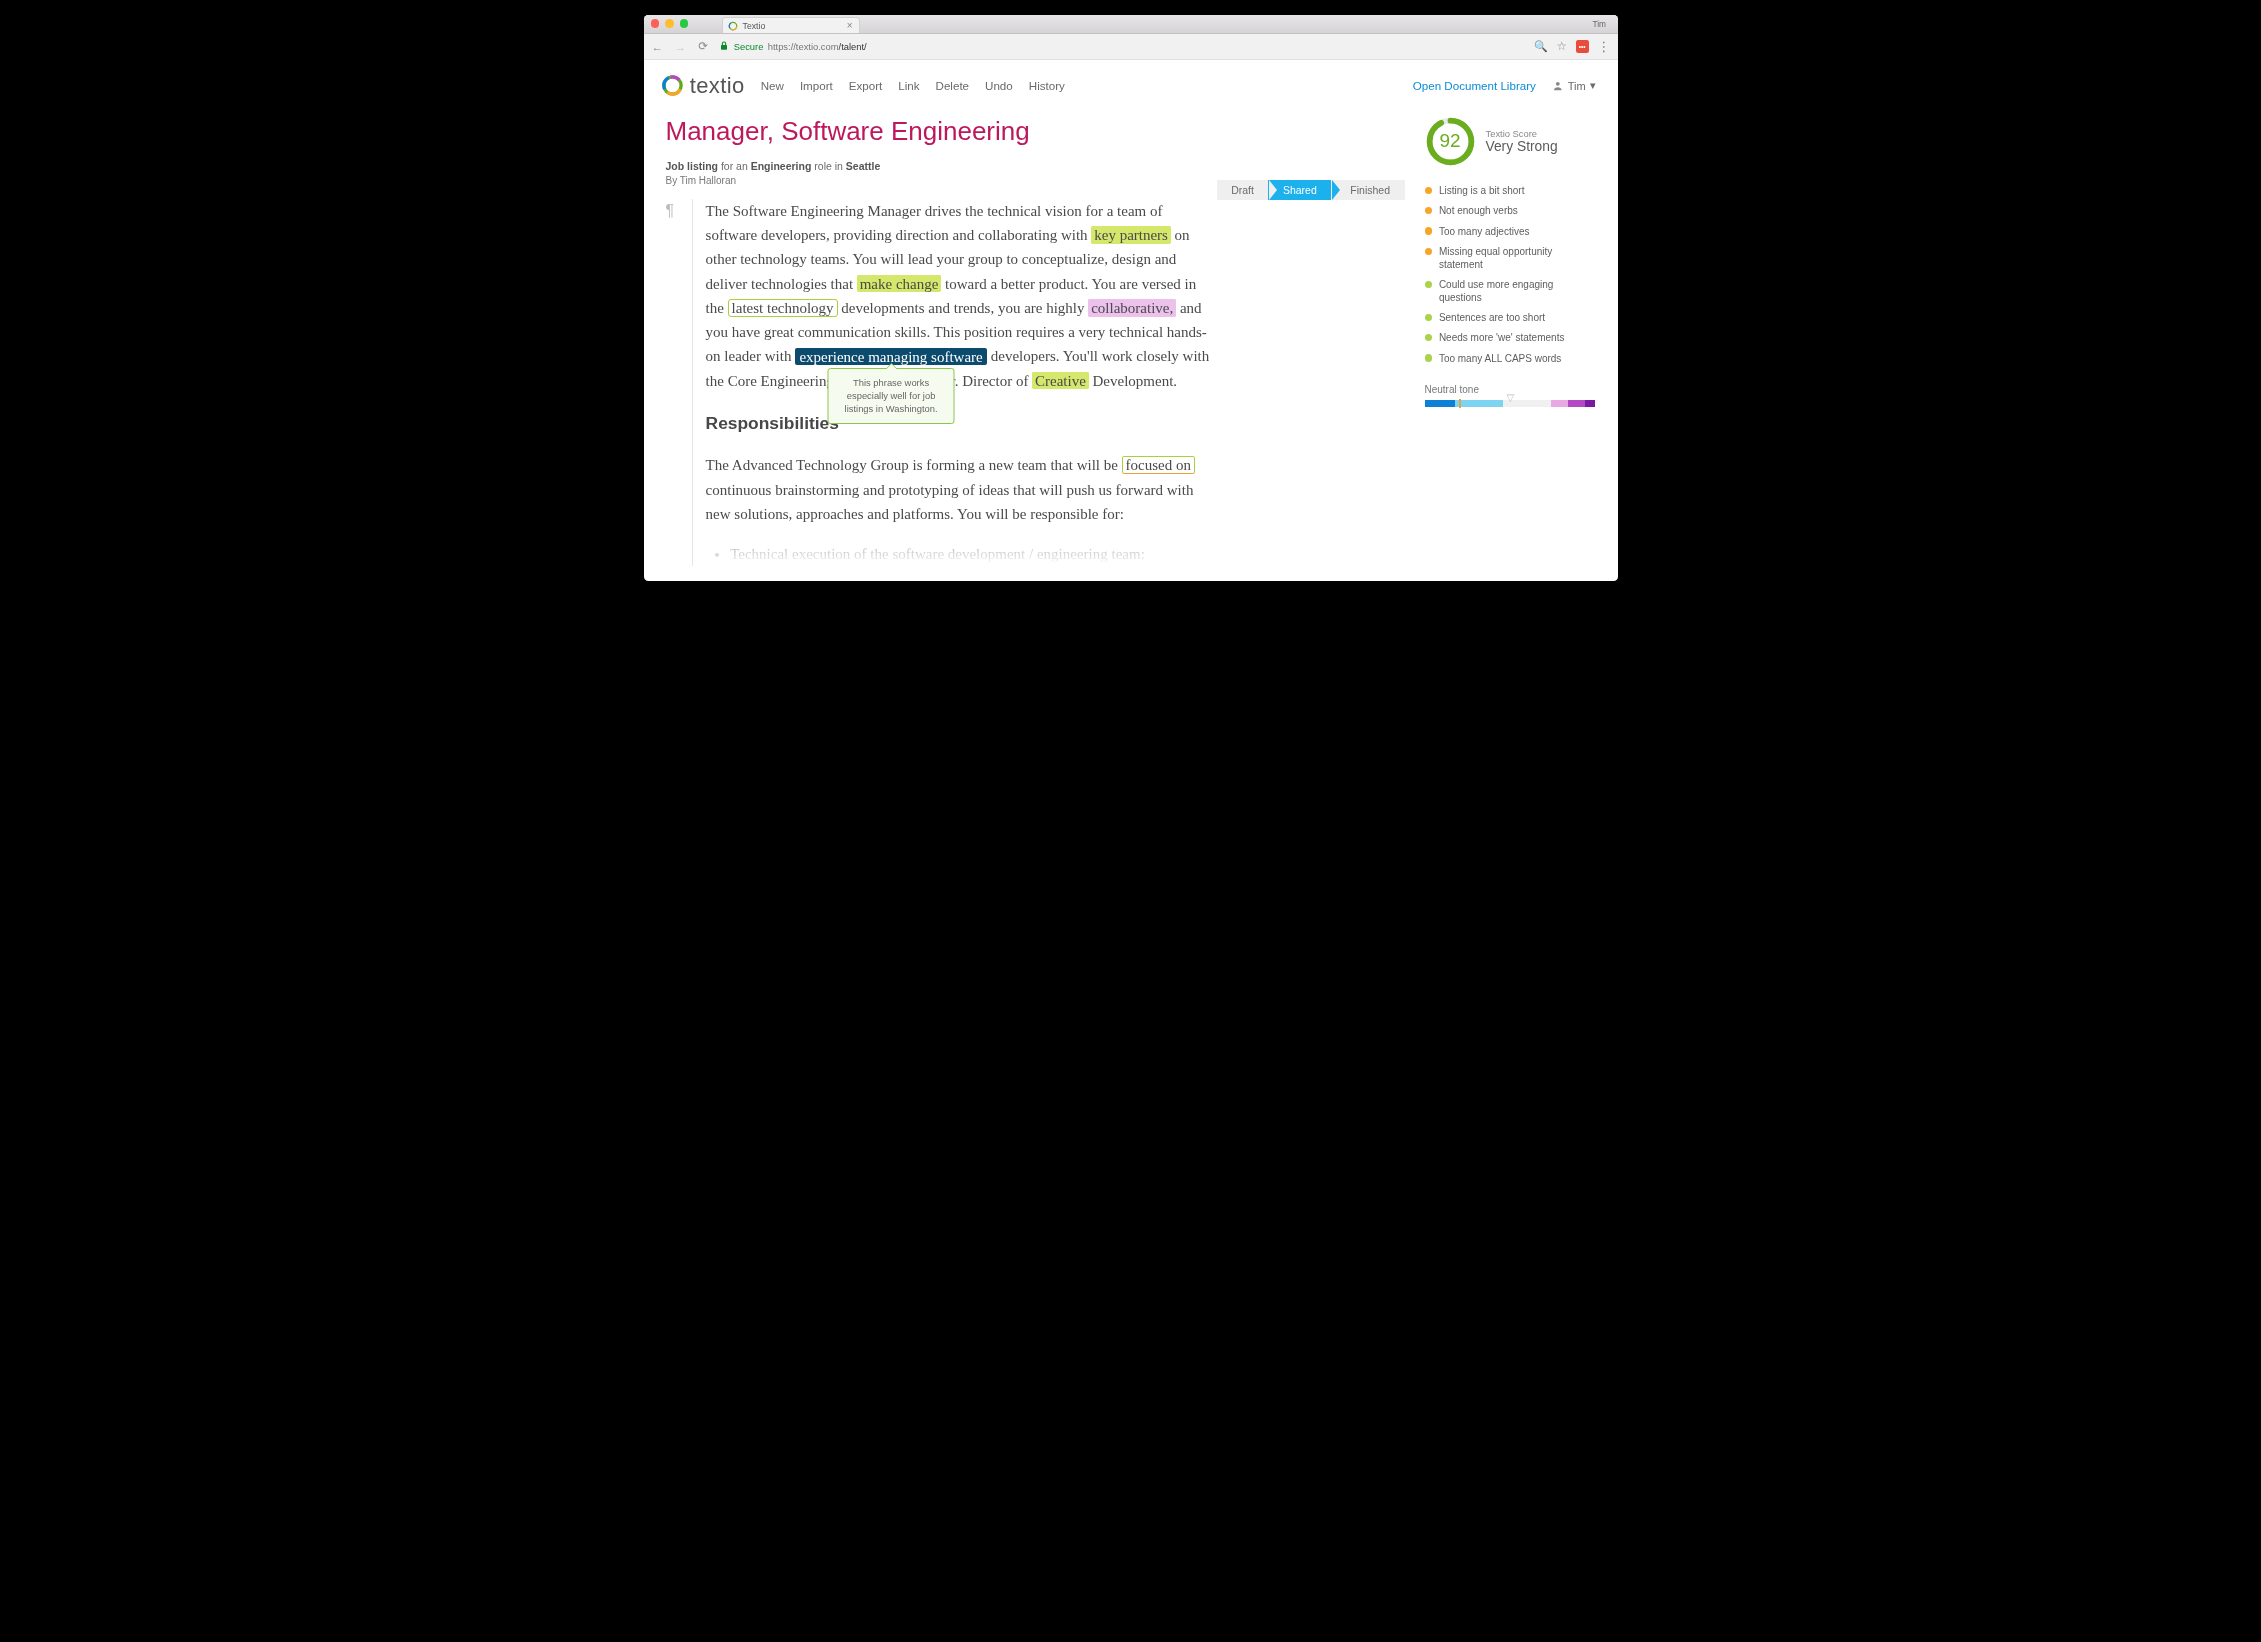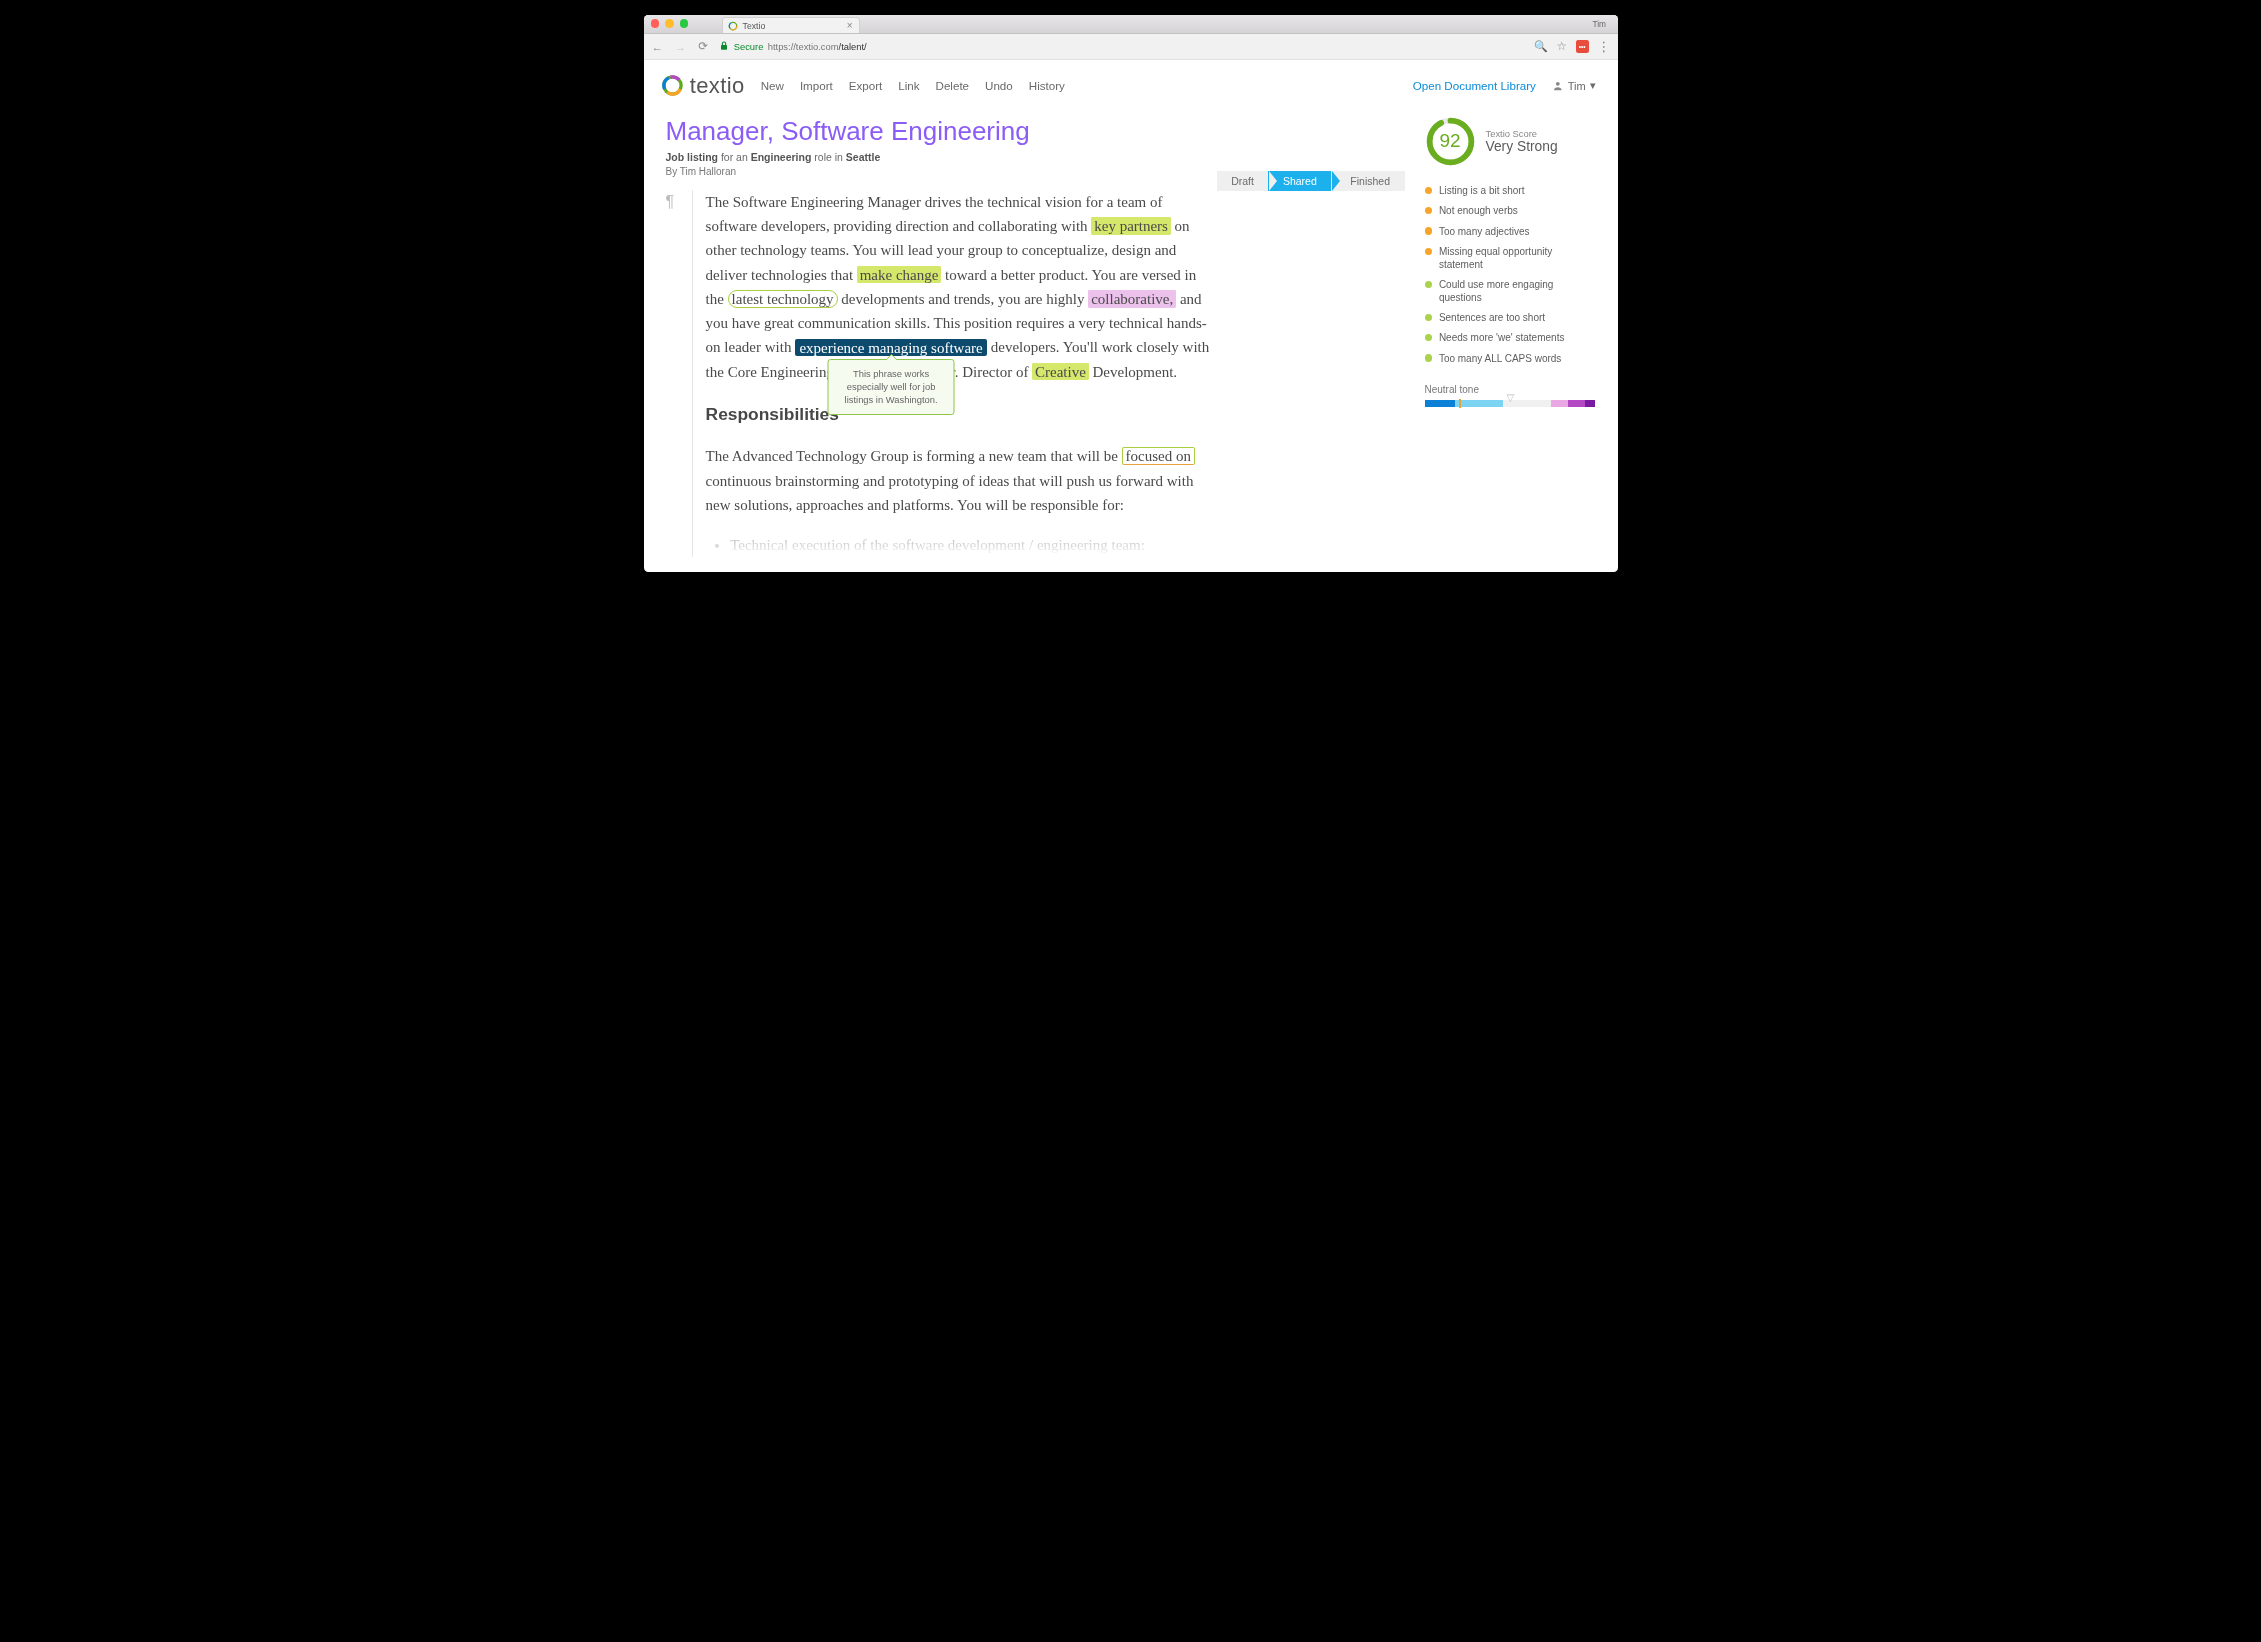--- a/index.html
+++ b/index.html
@@ -38,41 +38,41 @@
 .spacer { flex: 1; }
 .libopen { color: #0b8cd6; font-size: 11.6px; }
 .userdrop { color: #6a6a6a; font-size: 11px; display: flex; align-items: center; gap: 4.3px; }
 .avatar { width: 11.6px; height: 11.6px; fill: #888; }
 
 
 .main { display: flex; padding: 4.3px 22px 14.5px 22px; gap: 20px; }
 .doc { flex: 1; }
 .sidebar { width: 171px; }
 
-.title { font-size: 26px; color: #8b5cf6; font-weight: 400; margin-bottom: 4px; }
+.title { font-size: 26px; color: #be185d; font-weight: 400; margin-bottom: 13px; }
 .meta { font-size: 10.5px; color: #6b6b6b; margin-bottom: 2.9px; }
 .meta b { font-weight: 600; color: #555; }
 .byline { font-size: 10px; color: #777; margin-bottom: 13px; }
 
 .statusbar { float: right; display: flex; margin-top: -35px; }
 .statusseg { padding: 4.3px 14.5px; font-size: 10.5px; color: #6b6b6b; background: #efefef; position: relative; margin-top: 16px; }
 .statusseg.active { background: #1cb1ec; color: #fff; }
 .statusseg.active::after { content:""; position:absolute; right:-8.7px; top:0; border-left:8.7px solid #1cb1ec; border-top:10px solid transparent; border-bottom:10px solid transparent; z-index:2;}
 .statusseg.draft::after { content:""; position:absolute; right:-8.7px; top:0; border-left:8.7px solid #efefef; border-top:10px solid transparent; border-bottom:10px solid transparent; z-index:1;}
 
 .body { display: flex; gap: 11.6px; }
 .pilcrow { color: #bbb; font-size: 16px; padding-top: 2.9px; width: 14.5px; }
 .contentcol { flex: 1; border-left: 0.7px solid #e6e6e6; padding-left: 13px; }
 .para { font-family: Georgia, 'Times New Roman', serif; font-size: 15px; line-height: 1.62; color: #4a4a4a; margin-bottom: 16px; }
 .para.h { font-size: 17.4px; font-weight: 600; font-family: -apple-system, sans-serif; color: #474747; }
 .bullets { padding-left: 24.6px; }
 .bullet { font-family: Georgia, serif; font-size: 15px; color: #888; line-height: 1.62; list-style: disc; }
 
 .hl-lime { background: #d5e86c; padding: 0.7px 2.9px; border-radius: 1.4px; }
-.hl-box { border: 0.7px solid #a7cf3e; padding: 0 2.9px; border-radius: 9px; }
+.hl-box { border: 0.7px solid #a7cf3e; padding: 0 2.9px; border-radius: 3px; }
 .hl-box-u { border: 0.7px solid #a7cf3e; border-bottom: 1.4px solid #e8a23c; padding: 0 2.9px; border-radius: 2.2px; }
 .hl-pink { background: #ecc1ec; padding: 0.7px 2.9px; border-radius: 1.4px; }
 .hl-green { background: #0c4a6e; color: #fff; padding: 0.7px 4.3px; border-radius: 2px; position: relative; }
 
 .tooltip { position: absolute; top: 20px; left: 50%; transform: translateX(-50%); width: 127px; background: #f6fbef; border: 0.7px solid #8fc44a; border-radius: 2.9px; padding: 7.2px 8.7px; font-family: -apple-system, sans-serif; font-size: 9.4px; color: #666; text-align: center; line-height: 1.4; }
 .tooltip::before { content:""; position:absolute; top:-5.8px; left:50%; transform:translateX(-50%); border-left:5.8px solid transparent; border-right:5.8px solid transparent; border-bottom:5.8px solid #8fc44a;}
 .tooltip::after { content:""; position:absolute; top:-4.7px; left:50%; transform:translateX(-50%); border-left:5px solid transparent; border-right:5px solid transparent; border-bottom:5px solid #f6fbef;}
 
 
 .score { display: flex; align-items: center; gap: 10px; margin-bottom: 17.4px; }

